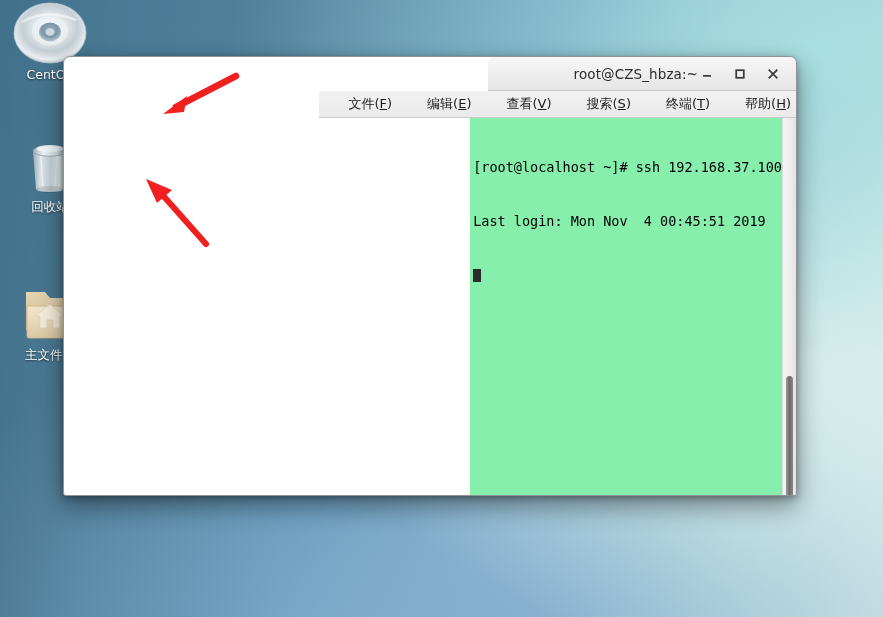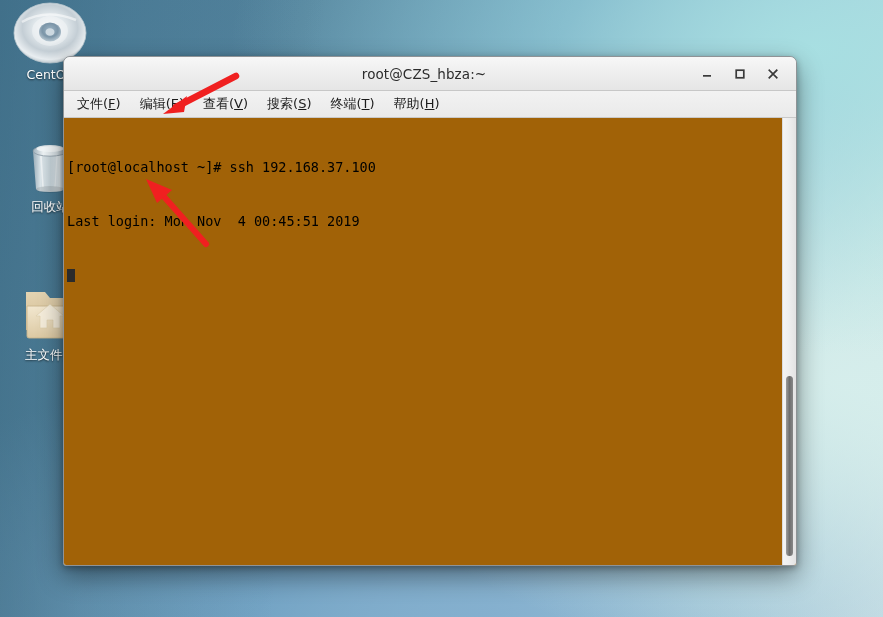--- a/index.html
+++ b/index.html
@@ -56,29 +56,30 @@
   #icon-cd  { left: 2px;  top: 2px; }
   #icon-trash { left: 2px; top: 134px; }
   #icon-home  { left: 2px; top: 282px; }
 
   
   #terminal-window {
     position: absolute;
     left: 63px;
     top: 56px;
     width: 734px;
-    height: 510px;
+    height: 440px;
     border-radius: 7px 7px 3px 3px;
     box-shadow: 0 10px 26px rgba(0,0,0,0.42), 0 2px 6px rgba(0,0,0,0.30);
     background: #ffffff;
     display: flex;
     flex-direction: column;
     overflow: hidden;
     border: 1px solid #8f9396;
     box-sizing: border-box;
+    align-items: flex-end;
   }
 
   
   #titlebar {
     height: 33px;
     flex: 0 0 33px;
     background: linear-gradient(#f7f7f7, #ededed 55%, #e6e6e6);
     border-bottom: 1px solid #c7c7c7;
     display: flex;
     align-items: center;
@@ -124,27 +125,28 @@
     gap: 9px;
     position: relative;
   }
   .menu-item {
     font-size: 13px;
     color: #1b1b1b;
     padding: 2px 5px;
     white-space: nowrap;
     cursor: default;
     font-family: "DejaVu Sans", sans-serif;
+    margin-left: 16px;
   }
   .menu-item .mn { text-decoration: underline; }
 
   
   #term-body {
     flex: 1;
-    background: #a16207;
+    background: #86efac;
     position: relative;
     display: flex;
     overflow: hidden;
   }
   #term-text {
     flex: 1;
     padding: 4px 0 0 3px;
     font-family: "DejaVu Sans Mono", monospace;
     font-size: 13.5px;
     line-height: 18px;

